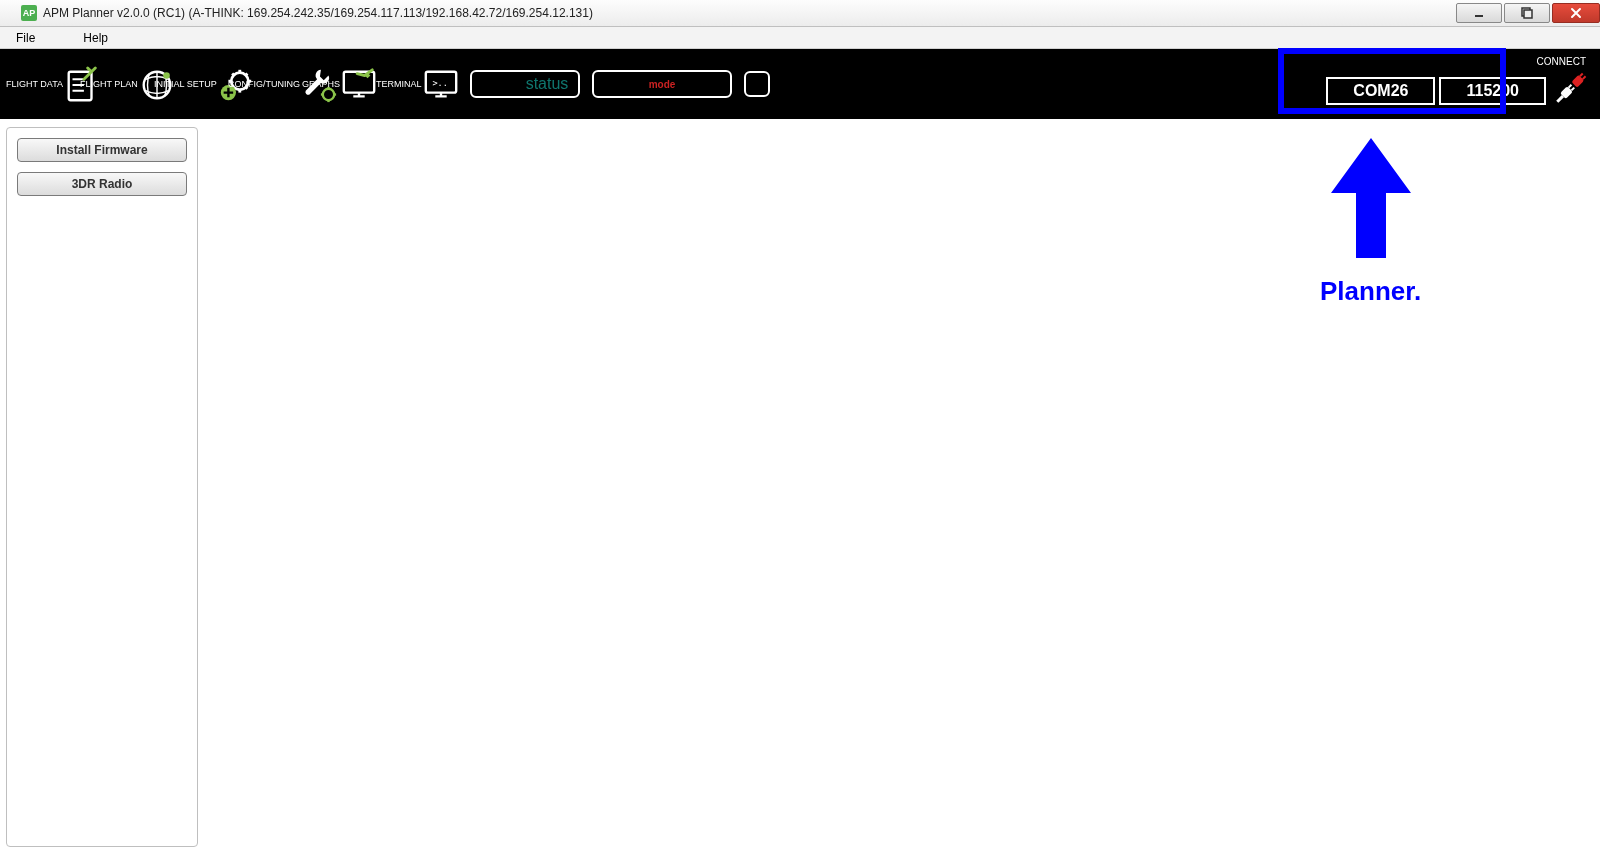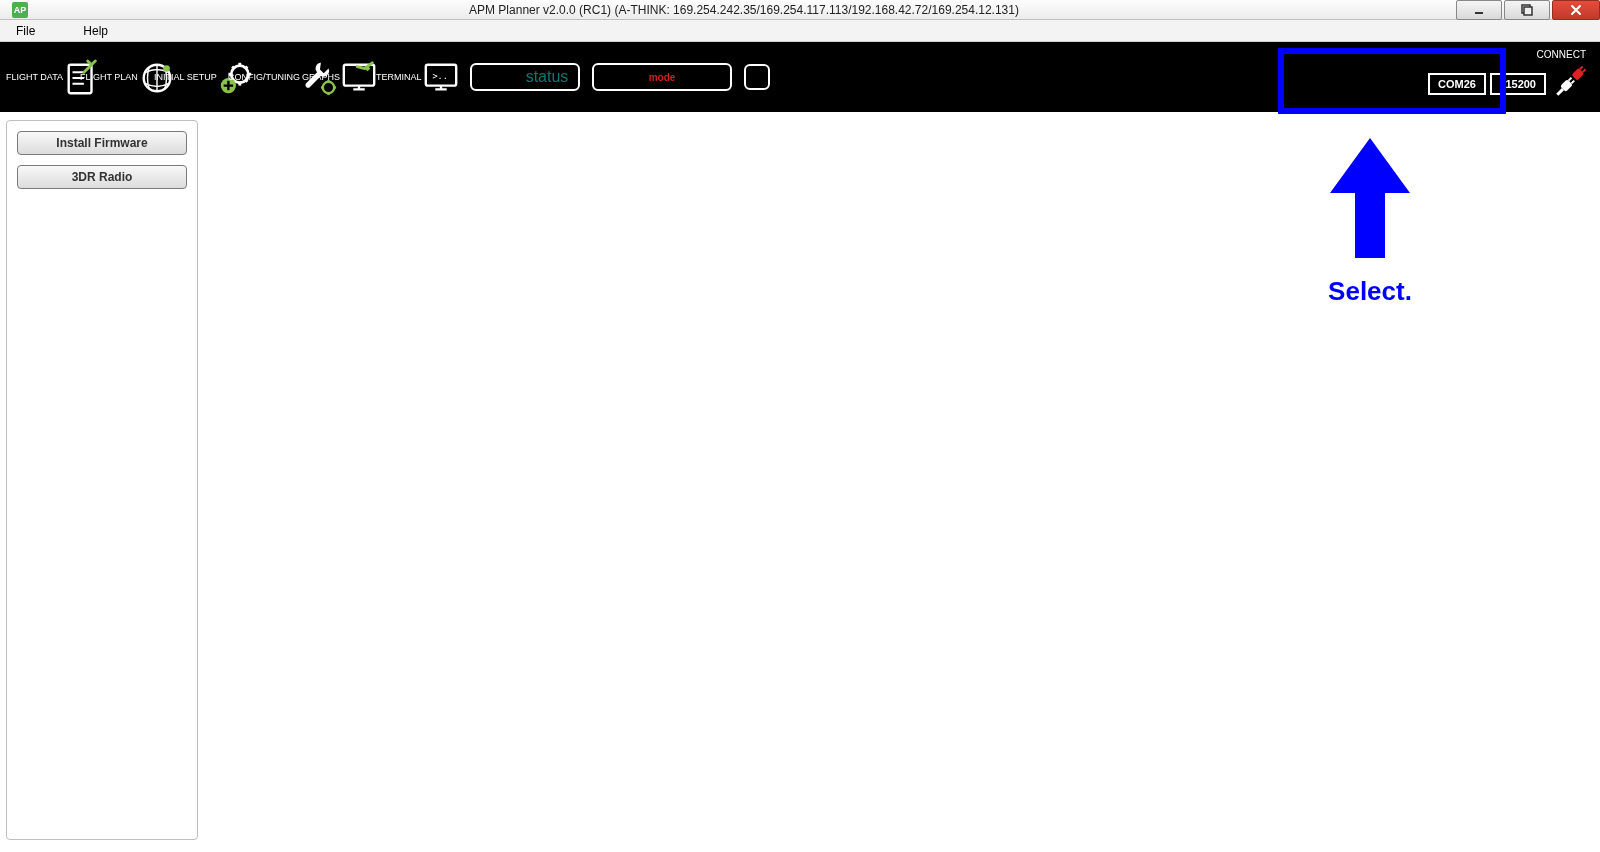--- a/index.html
+++ b/index.html
@@ -1,19 +1,19 @@
 <!DOCTYPE html>
 <html><head>
 <meta charset="utf-8">
 <style>
   * { box-sizing: border-box; margin: 0; padding: 0; }
   body { font-family: "Segoe UI", Tahoma, sans-serif; font-size: 12px; background: #fff; width: 1600px; height: 852px; overflow: hidden; position: relative; }
 
   
-  .titlebar { display: flex; align-items: center; height: 20px; background: linear-gradient(to bottom, #fdfdfd, #ececec); border-bottom: 1px solid #bfbfbf; padding: 0 0 0 12px; text-align: center; }
+  .titlebar { display: flex; align-items: center; height: 27px; background: linear-gradient(to bottom, #fdfdfd, #ececec); border-bottom: 1px solid #bfbfbf; padding: 0 0 0 21px; }
   .titlebar .app-icon { width: 16px; height: 16px; background: #4caf50; border-radius: 2px; display: flex; align-items: center; justify-content: center; color: #fff; font-size: 9px; font-weight: bold; margin-right: 6px; }
   .titlebar .title { flex: 1; color: #222; font-size: 12px; }
   .win-controls { display: flex; }
   .win-btn { width: 46px; height: 20px; margin-left: 2px; display: flex; align-items: center; justify-content: center; border: 1px solid #888; background: linear-gradient(to bottom, #f5f5f5, #d9d9d9); border-radius: 2px; }
   .win-btn.close { background: linear-gradient(to bottom, #e74c3c, #c0392b); border-color: #962d22; color: #fff; width: 48px; }
   .win-btn svg { display: block; }
 
   
   .menubar { display: flex; align-items: center; height: 22px; background: #f3f3f3; padding: 0 6px; border-bottom: 1px solid #d0d0d0; gap: 28px; }
   .menubar .menu-item { padding: 2px 10px; cursor: default; }
@@ -26,21 +26,21 @@
   .tool-btn svg { width: 38px; height: 38px; }
 
   .status-box { border: 2px solid #fff; border-radius: 6px; height: 28px; min-width: 110px; display: flex; align-items: center; justify-content: center; margin: 0 6px; font-size: 16px; }
   .status-box.yellow { color: #0f766e; padding-left: 44px; }
   .status-box.red { color: #cc2222; font-weight: bold; font-size: 10px; min-width: 140px; }
   .small-square { border: 2px solid #fff; border-radius: 6px; width: 26px; height: 26px; margin-left: 6px; }
 
   .connect-area { position: absolute; right: 4px; top: 0; height: 70px; display: flex; align-items: center; padding: 0 6px; }
   .connect-group { display: flex; flex-direction: column; align-items: flex-end; }
   .connect-row { display: flex; align-items: center; gap: 4px; }
-  .port-box { border: 2px solid #fff; padding: 3px 8px; font-size: 11px; font-weight: bold; }
+  .port-box { border: 2px solid #fff; padding: 3px 25px; font-size: 16px; font-weight: bold; }
   .connect-label { font-size: 10px; margin-bottom: 2px; margin-right: 4px; }
   .plug-icon { width: 40px; height: 40px; }
 
   
   .highlight-box { position: absolute; border: 6px solid #0000ff; pointer-events: none; }
 
   
   .content { display: flex; height: calc(852px - 24px - 22px - 70px); }
   .sidebar { width: 192px; border: 1px solid #bfbfbf; margin: 8px 0 8px 6px; padding: 10px 10px; display: flex; flex-direction: column; gap: 10px; border-radius: 4px; background: #fff; }
   .side-btn { height: 24px; border: 1px solid #7a7a7a; border-radius: 4px; background: linear-gradient(to bottom, #f8f8f8, #dcdcdc); font-size: 12px; font-weight: bold; color: #333; cursor: pointer; }
@@ -208,14 +208,14 @@
   </div>
   <div class="main"></div>
 </div>
 
 <div class="highlight-box" style="left:1278px; top:48px; width:228px; height:66px;"></div>
 
 <div class="arrow-annot" style="left:1320px; top:138px;">
   <svg width="100" height="130" viewBox="0 0 100 130">
     <path d="M50 0 L90 55 L65 55 L65 120 L35 120 L35 55 L10 55 Z" fill="#0000ff"></path>
   </svg>
-  <div class="arrow-text">Select.</div>
+  <div class="arrow-text">Planner.</div>
 </div>
 
 </body></html>

